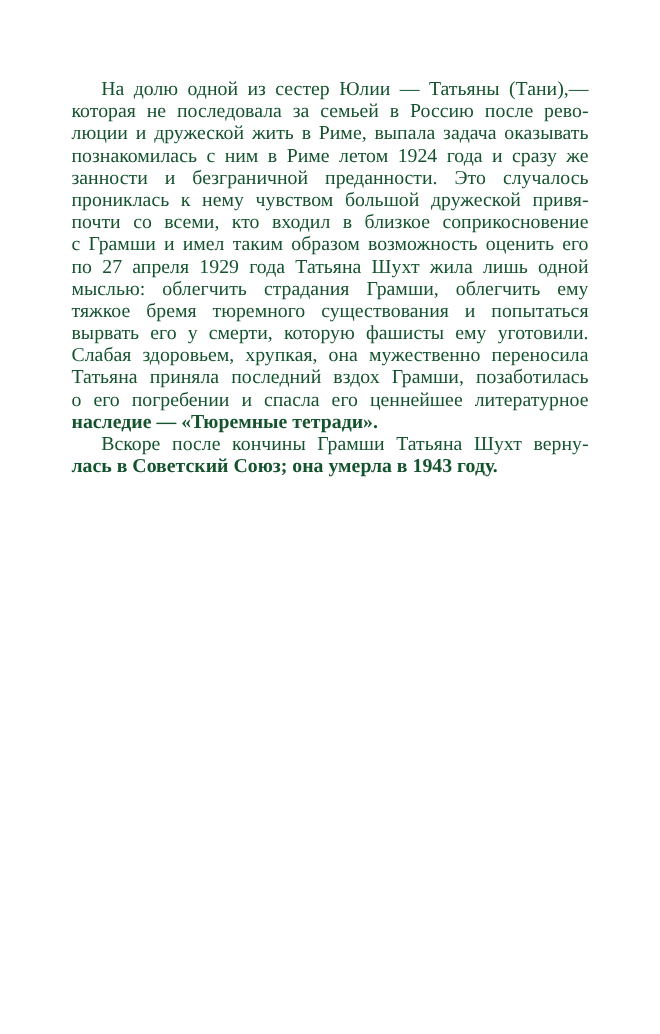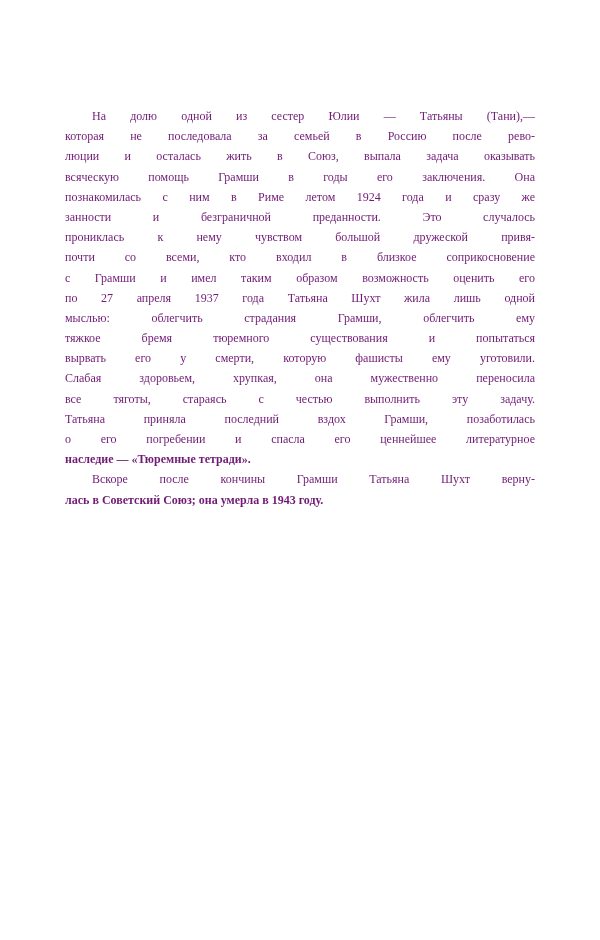--- a/index.html
+++ b/index.html
@@ -3,55 +3,52 @@
   <meta charset="utf-8">
   <style>
     html, body { margin: 0; padding: 0; background: #ffffff; }
     body { width: 600px; height: 940px; position: relative; overflow: hidden; }
     .page {
       position: absolute;
       left: 65px;
       top: 70px;
       width: 470px;
       font-family: "Liberation Serif", "DejaVu Serif", serif;
-      font-size: 12px;
-      color: #701a75;
-      margin-top: 36px;
+      font-size: 18px;
+      color: #14532d;
     }
     .line {
       display: block;
       height: 20.2px;
       line-height: 20.2px;
       white-space: nowrap;
       text-align: justify;
       text-align-last: justify;
     }
     .line.indent { padding-left: 27px; }
     .line.last { text-align-last: left; font-weight: bold; }
   </style>
 </head>
 <body>
 
 <div class="page">
   <div>
     <span class="line indent">На долю одной из сестер Юлии — Татьяны (Тани),—</span>
     <span class="line">которая не последовала за семьей в Россию после рево-</span>
-    <span class="line">люции и осталась жить в Союз, выпала задача оказывать</span>
-    <span class="line">всяческую помощь Грамши в годы его заключения. Она</span>
+    <span class="line">люции и дружеской жить в Риме, выпала задача оказывать</span>
     <span class="line">познакомилась с ним в Риме летом 1924 года и сразу же</span>
     <span class="line">занности и безграничной преданности. Это случалось</span>
     <span class="line">прониклась к нему чувством большой дружеской привя-</span>
     <span class="line">почти со всеми, кто входил в близкое соприкосновение</span>
     <span class="line">с Грамши и имел таким образом возможность оценить его</span>
-    <span class="line">по 27 апреля 1937 года Татьяна Шухт жила лишь одной</span>
+    <span class="line">по 27 апреля 1929 года Татьяна Шухт жила лишь одной</span>
     <span class="line">мыслью: облегчить страдания Грамши, облегчить ему</span>
     <span class="line">тяжкое бремя тюремного существования и попытаться</span>
     <span class="line">вырвать его у смерти, которую фашисты ему уготовили.</span>
     <span class="line">Слабая здоровьем, хрупкая, она мужественно переносила</span>
-    <span class="line">все тяготы, стараясь с честью выполнить эту задачу.</span>
     <span class="line">Татьяна приняла последний вздох Грамши, позаботилась</span>
     <span class="line">о его погребении и спасла его ценнейшее литературное</span>
     <span class="line last">наследие — «Тюремные тетради».</span>
   </div>
   <div>
     <span class="line indent">Вскоре после кончины Грамши Татьяна Шухт верну-</span>
     <span class="line last">лась в Советский Союз; она умерла в 1943 году.</span>
   </div>
 </div>
 

